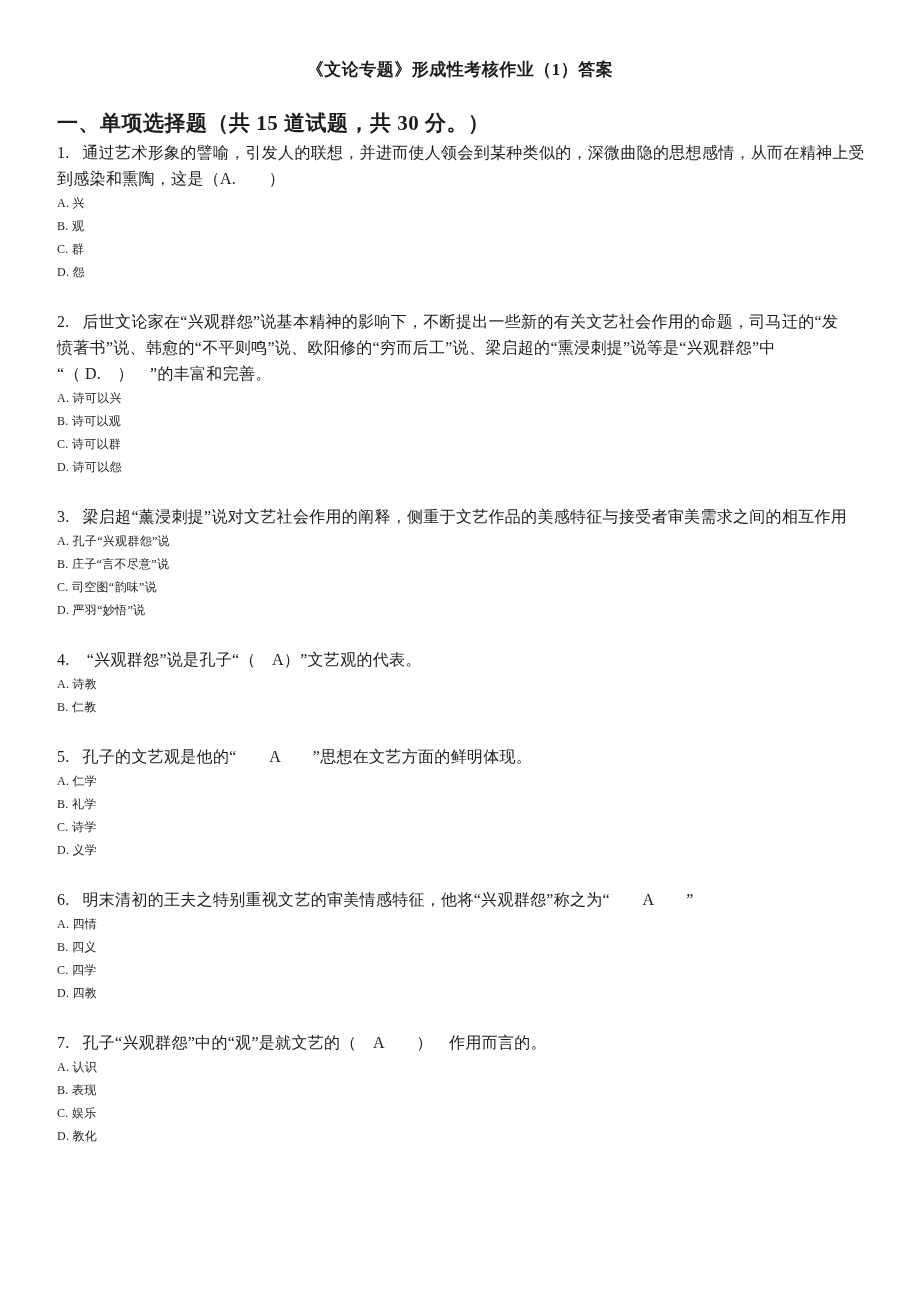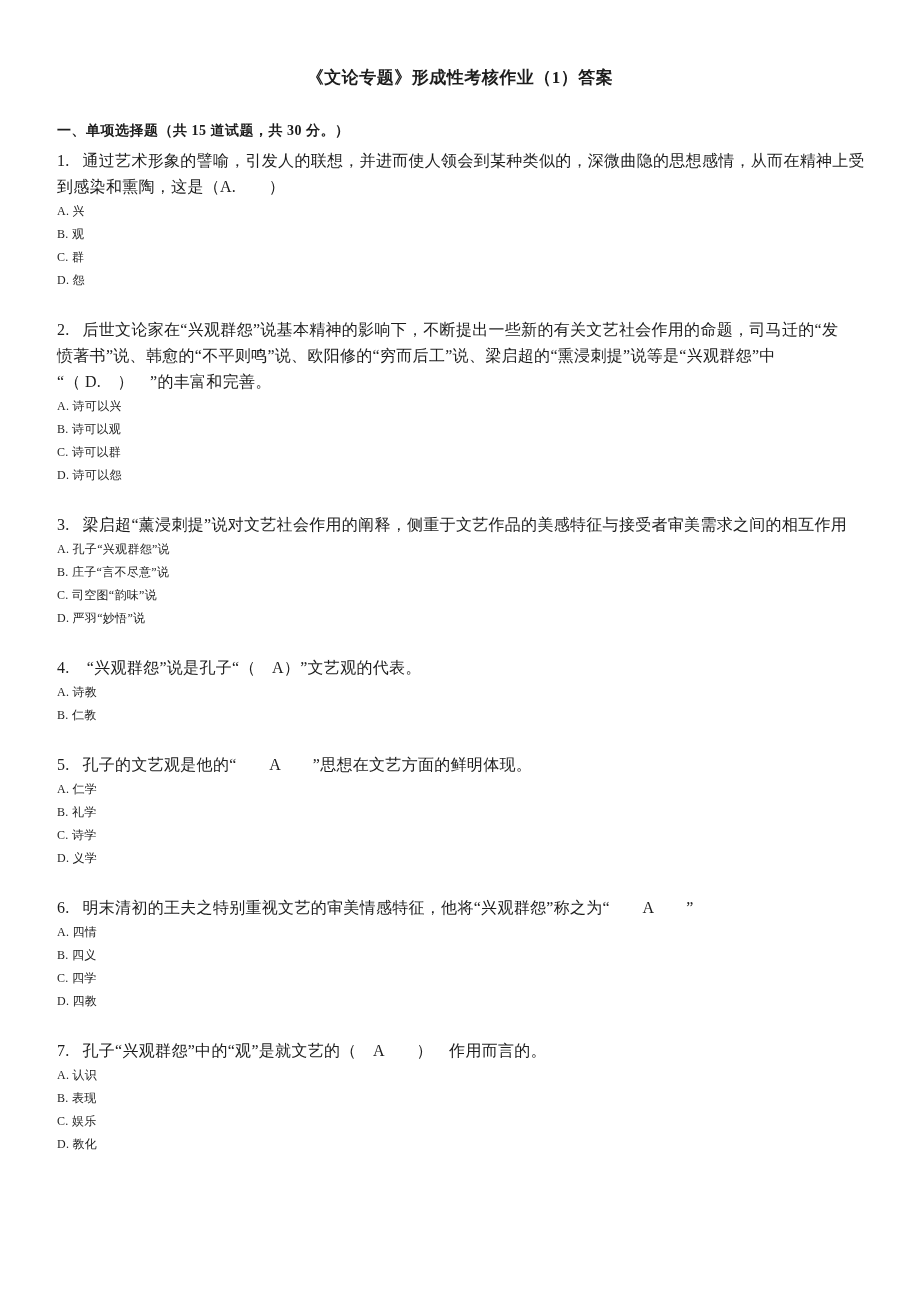--- a/index.html
+++ b/index.html
@@ -14,31 +14,31 @@
     font-family: "Liberation Serif", "DejaVu Serif", serif;
     color: #1c1c1c;
   }
   .page {
     padding-top: 52px;
     box-sizing: border-box;
     width: 920px;
     height: 1302px;
   }
   .doc-title {
-    margin: 16px;
+    margin: 8px;
     font-size: 17px;
     font-weight: 700;
     text-align: center;
     line-height: 20px;
     white-space: pre-wrap;
     letter-spacing: 0.5px;
   }
   .section-heading {
     margin: 30px 16px 0 57px;
-    font-size: 14px;
+    font-size: 21px;
     font-weight: 700;
     line-height: 26px;
     white-space: pre-wrap;
     letter-spacing: 0.5px;
     font-family: Liberation Serif, serif;
   }
   .questions {
     margin: 4px 40px 0 57px;
   }
   .question {

